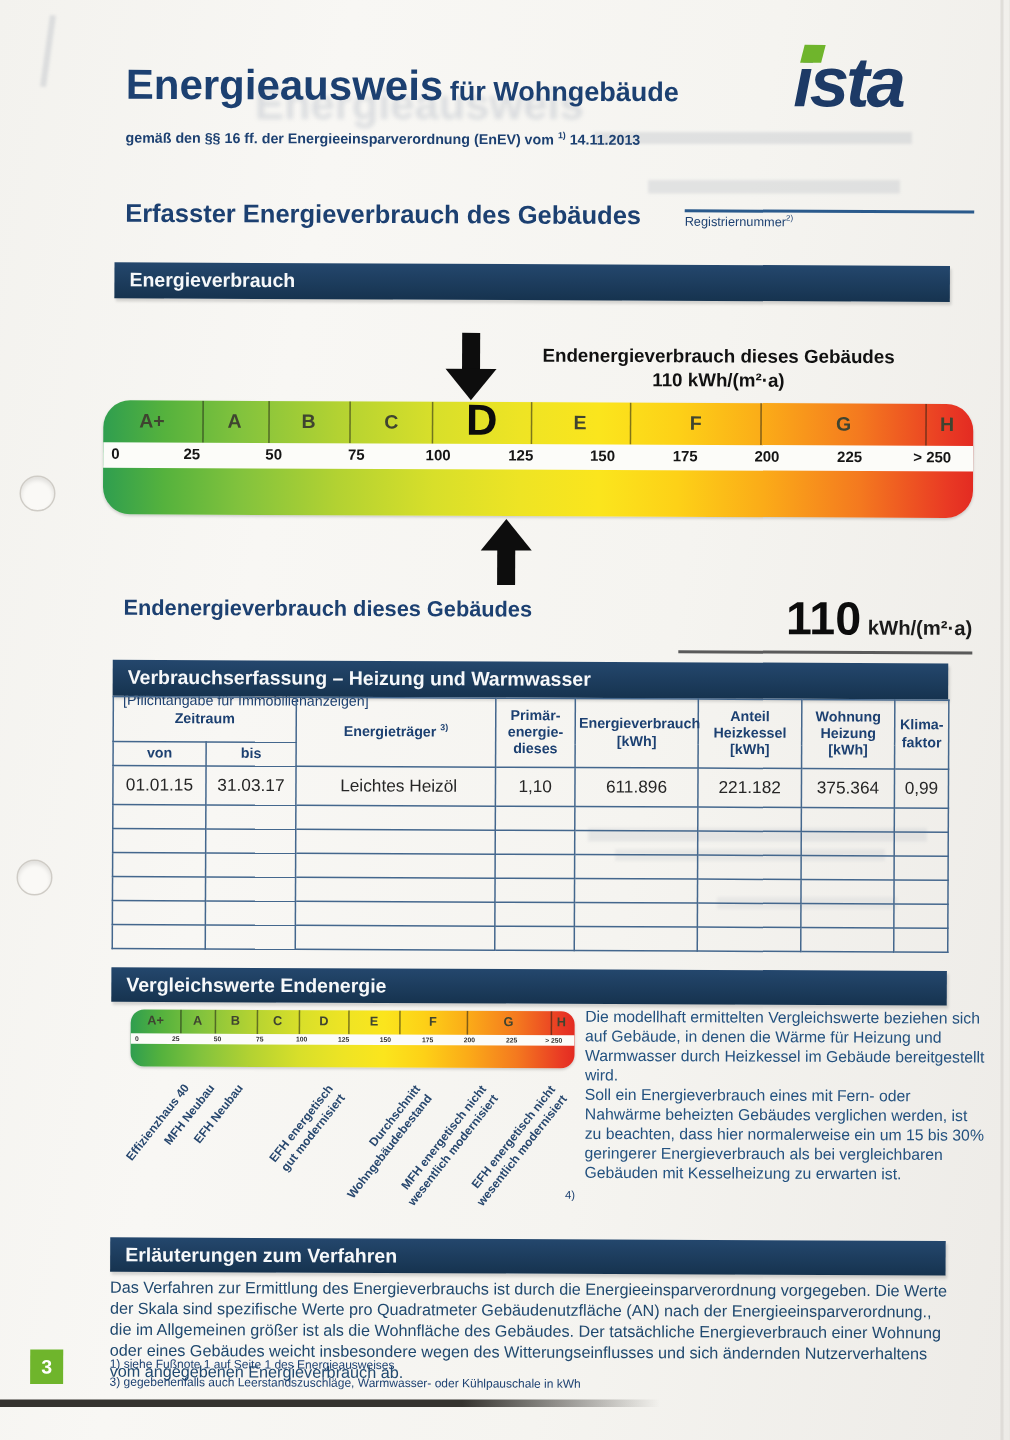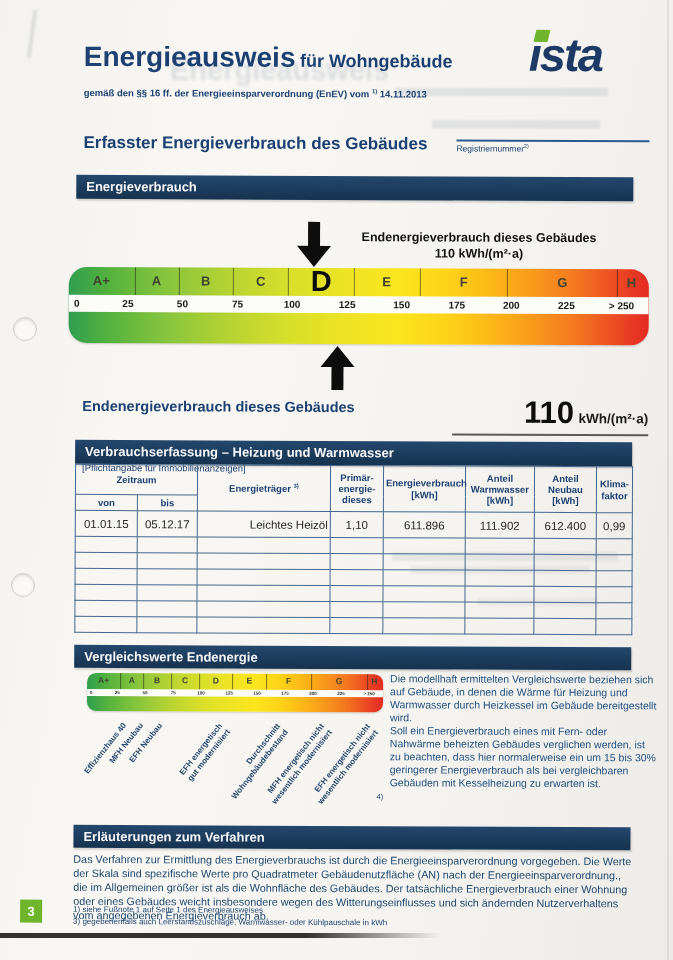--- a/index.html
+++ b/index.html
@@ -153,39 +153,39 @@
       <tbody>
           <tr style="height:30px;">
         <th colspan="2">Zeitraum</th>
         <th rowspan="2"><span>Energieträger</span> <span class="sup">3)</span></th>
         <th rowspan="2" class="prelines">Primär-
 energie-
 dieses</th>
         <th rowspan="2" class="prelines">Energieverbrauch
 [kWh]</th>
         <th rowspan="2" class="prelines">Anteil
-Warmwasser
+Heizkessel
 [kWh]</th>
-        <th rowspan="2" class="prelines">Anteil Neubau
+        <th rowspan="2" class="prelines">Wohnung Heizung
 [kWh]</th>
         <th rowspan="2" class="prelines">Klima-
 faktor</th>
       </tr>
       <tr style="height:16px;">
         <th>von</th>
         <th>bis</th>
       </tr>
       <tr style="height:26px;">
         <td>01.01.15</td>
-        <td>05.12.17</td>
-        <td style="text-align:right;padding-left:6px;">Leichtes Heizöl</td>
+        <td>31.03.17</td>
+        <td style="text-align:center;padding-left:6px;">Leichtes Heizöl</td>
         <td>1,10</td>
         <td>611.896</td>
-        <td>111.902</td>
-        <td>612.400</td>
+        <td>221.182</td>
+        <td>375.364</td>
         <td>0,99</td>
       </tr>
       <tr style="height:16px;">
             <td></td>
             <td></td>
             <td></td>
             <td></td>
             <td></td>
             <td></td>
             <td></td>

